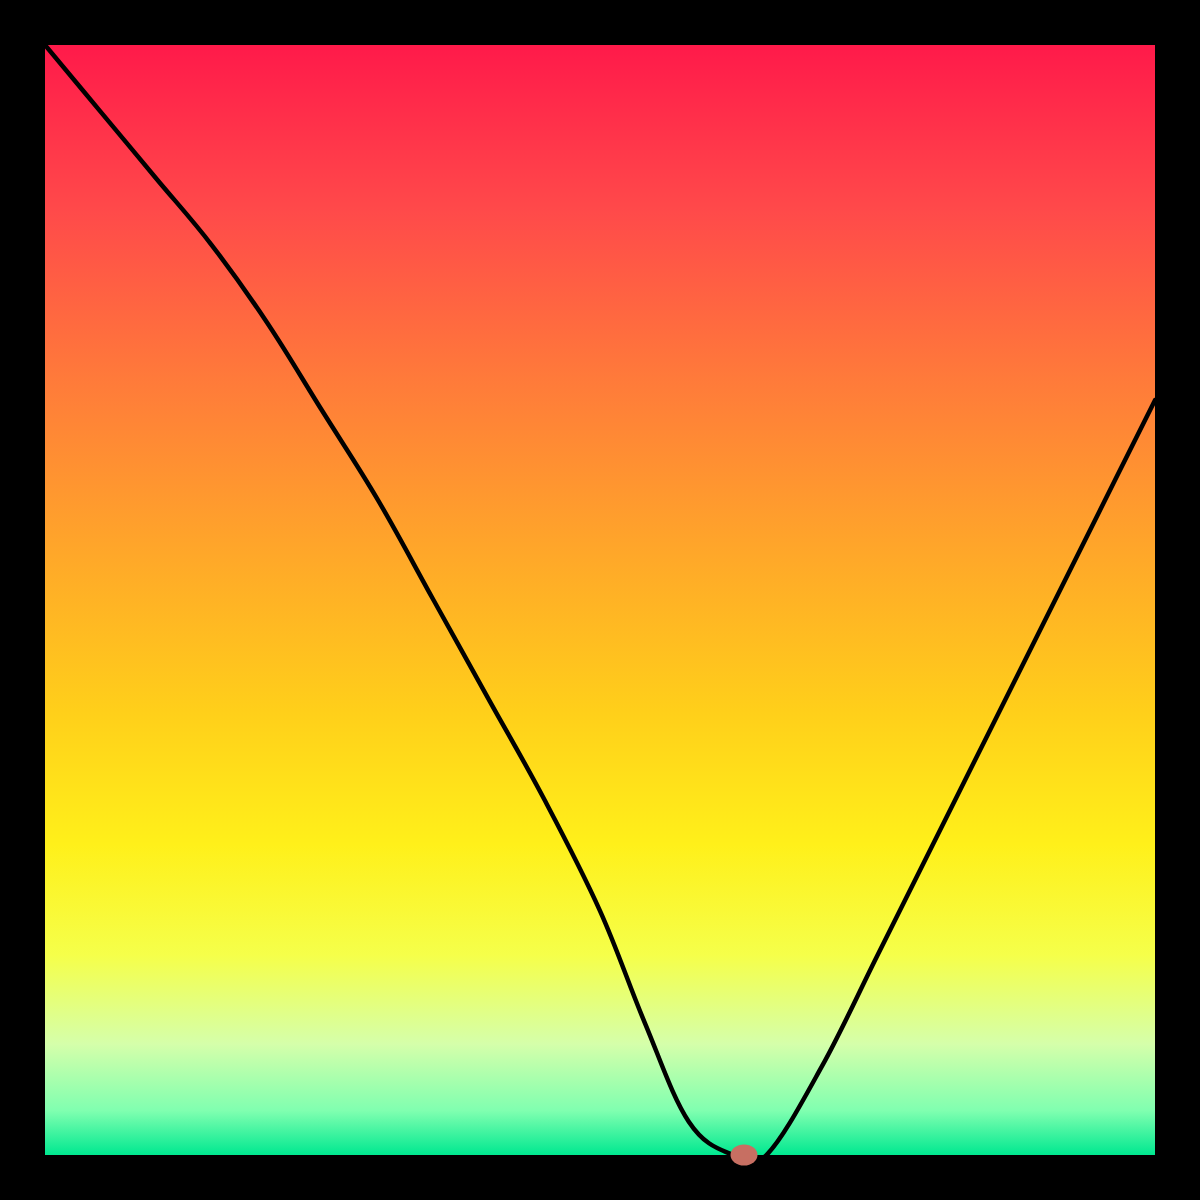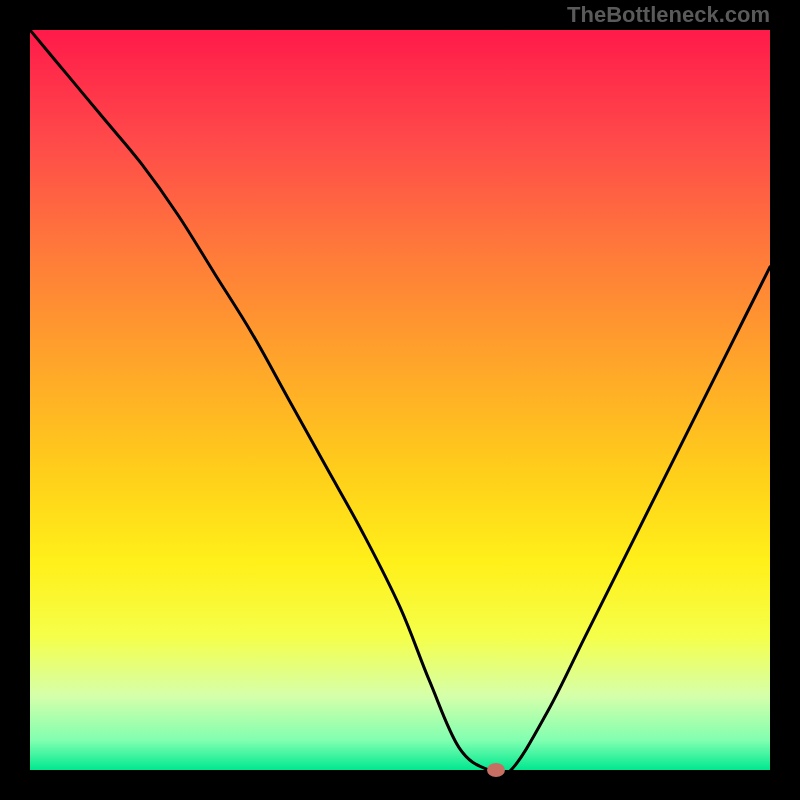--- a/index.html
+++ b/index.html
@@ -47,21 +47,20 @@
     height: 14px;
     background: #c76f62;
     border-radius: 50%;
     transform: translate(-50%, -50%);
   }
 </style>
 </head>
 <body>
 
 <div class="container">
-  <div class="watermark">TheBottleneck.com</div>
 
   <div class="plot-area">
     <svg class="gradient-bg" viewBox="0 0 740 740" preserveAspectRatio="none">
       <defs>
         <linearGradient id="bg-grad" x1="0" y1="0" x2="0" y2="1">
             <stop offset="0%" stop-color="#ff1a4a"></stop>
             <stop offset="15%" stop-color="#ff4a4a"></stop>
             <stop offset="30%" stop-color="#ff7a3a"></stop>
             <stop offset="45%" stop-color="#ffa52a"></stop>
             <stop offset="60%" stop-color="#ffcf1a"></stop>

